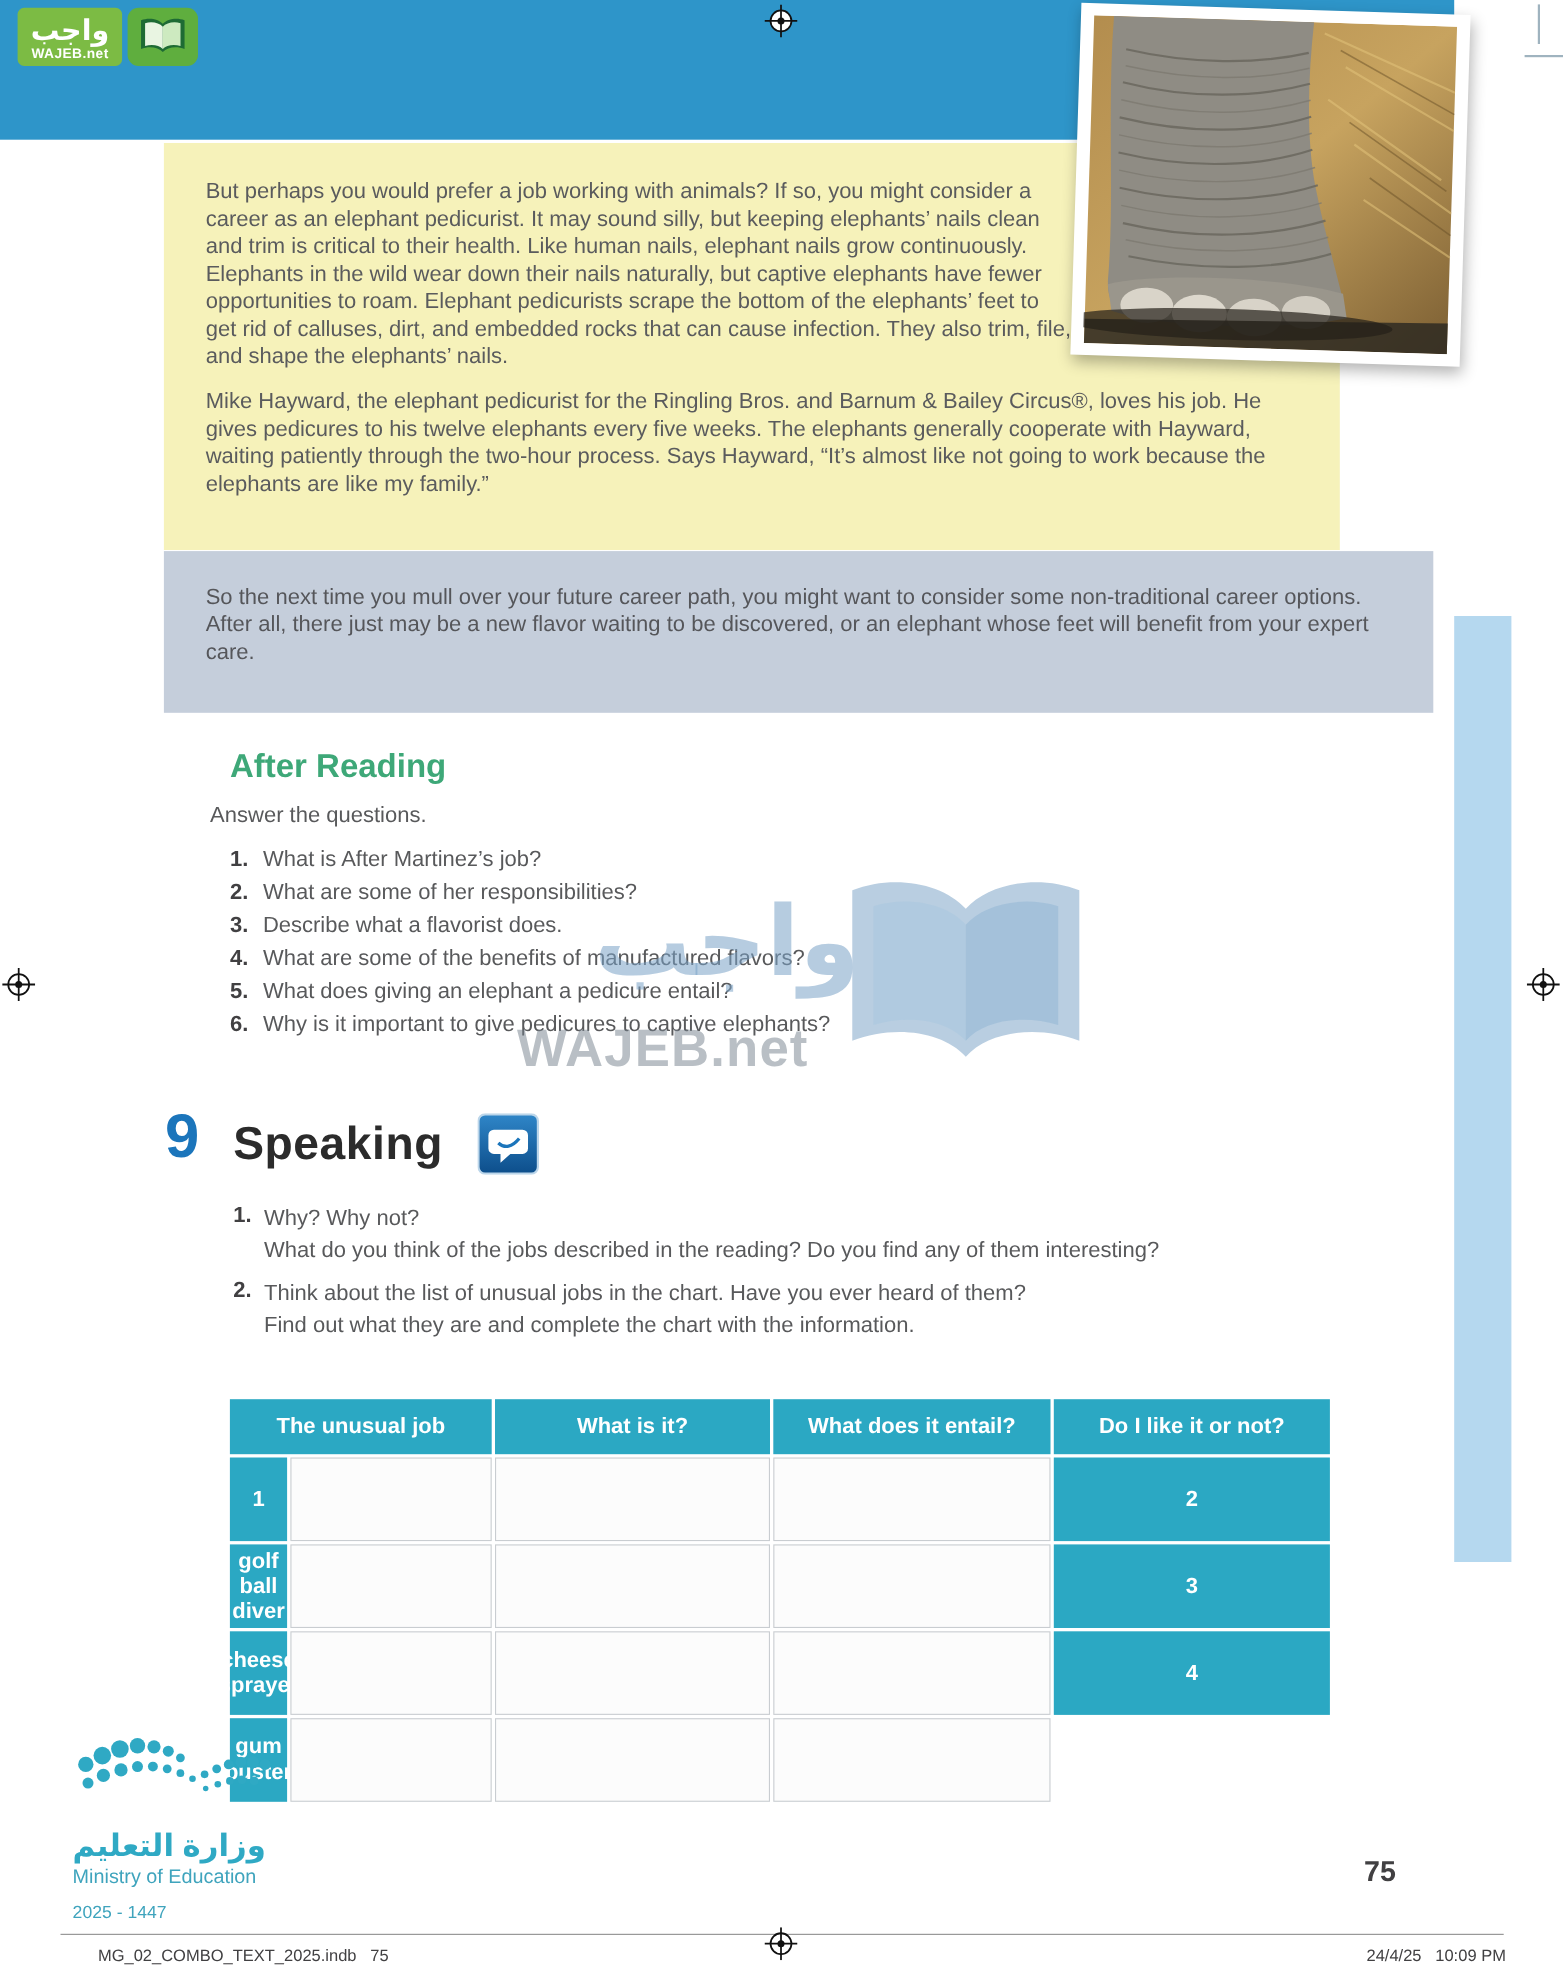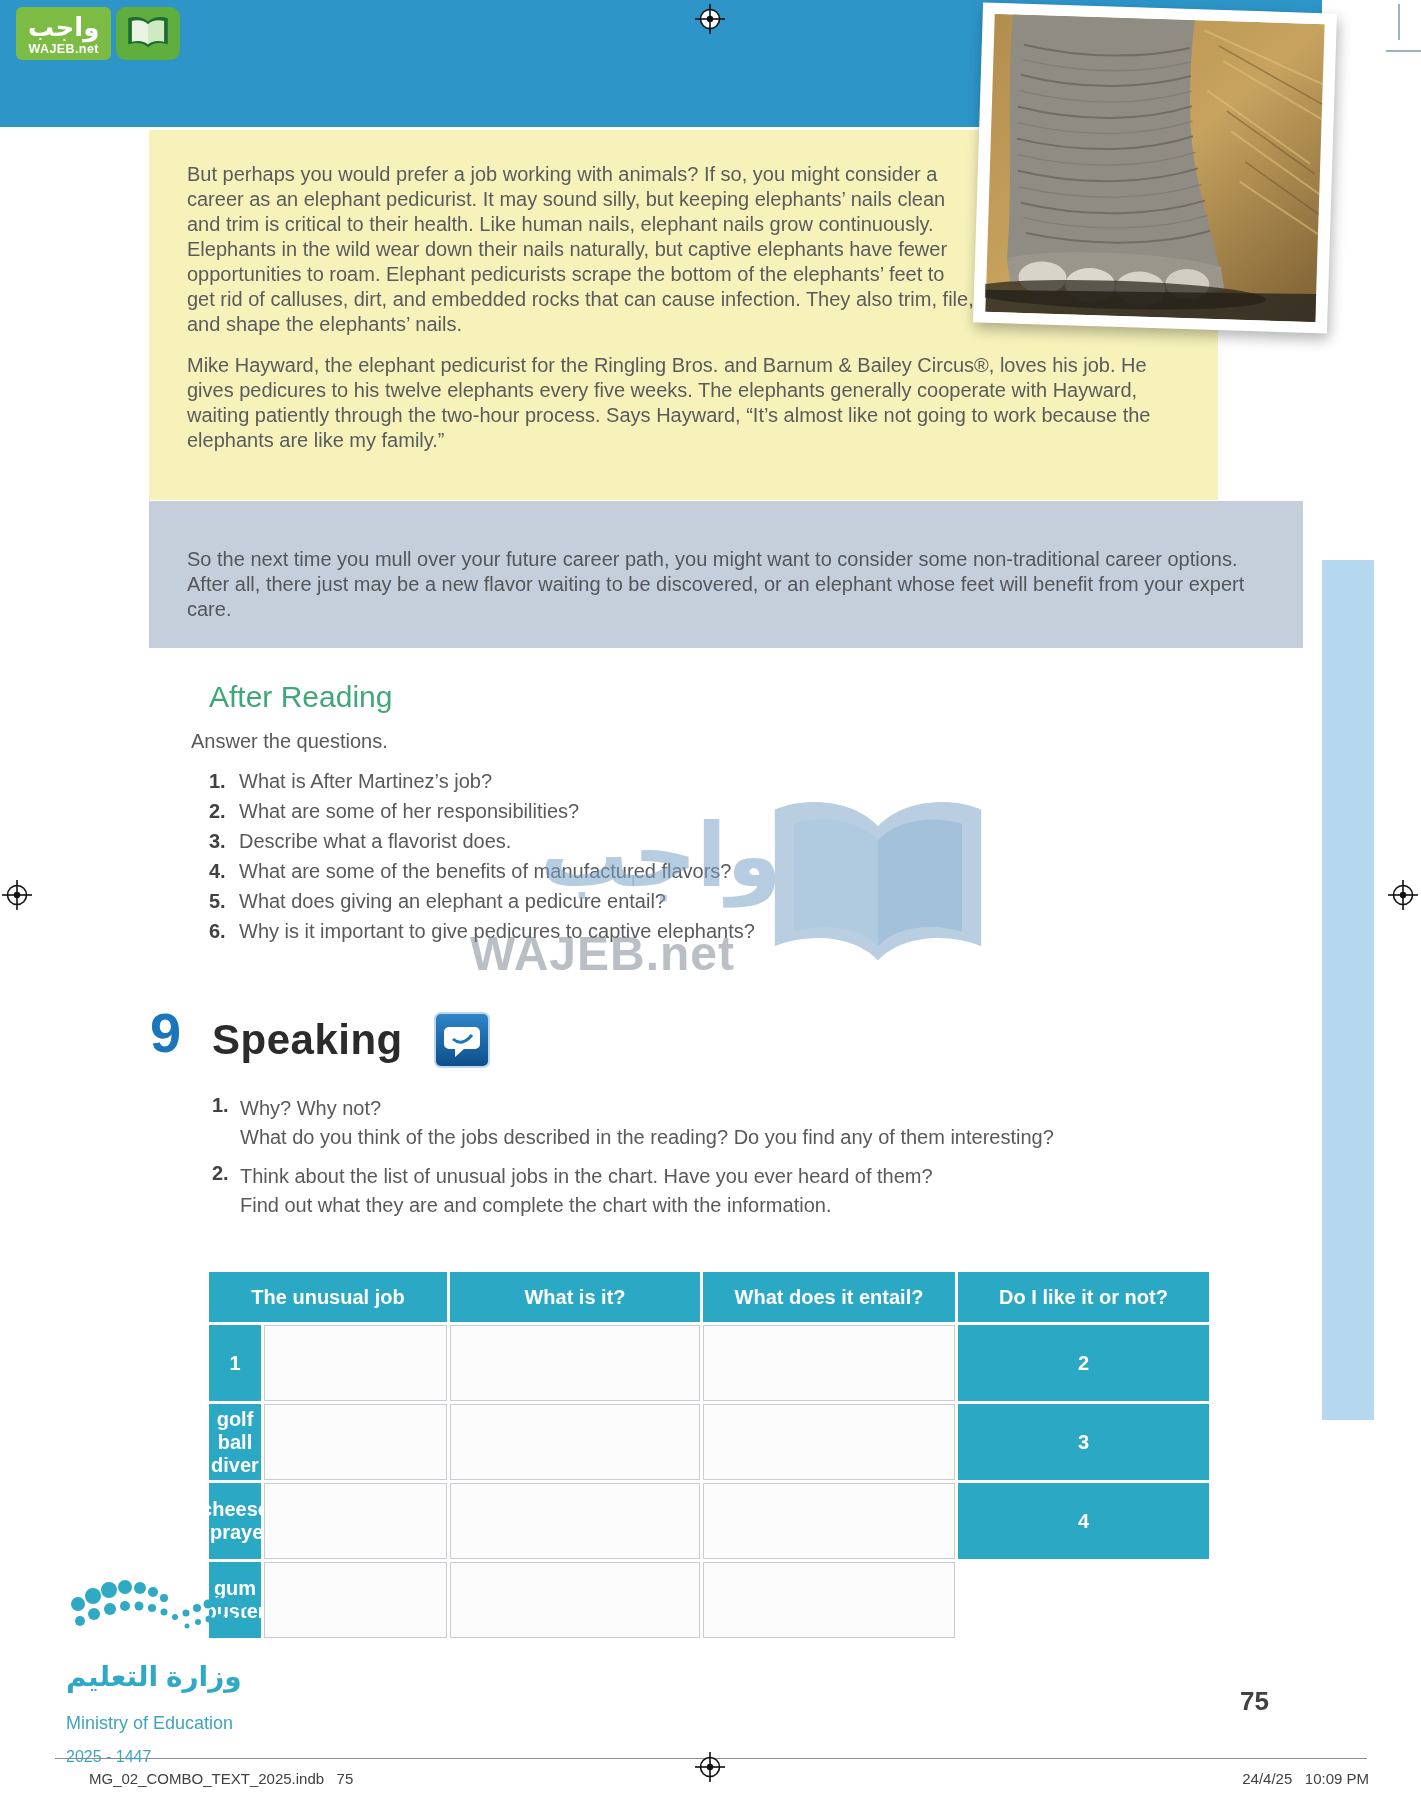--- a/index.html
+++ b/index.html
@@ -26,25 +26,25 @@
   .photo { position:absolute; left:978px; top:8px; width:354px; padding:11px; background:#fff;
            box-shadow:2px 6px 14px rgba(0,0,0,.3); transform:rotate(1.8deg); z-index:3; }
   .photo svg { display:block; }
   
   .yellow-box { position:absolute; left:149px; top:130px; width:1069px; height:370px; background:#F6F2BA;
                 padding:32px 38px; z-index:2; }
   .yellow-box p { font-size:20px; line-height:25px; color:#5A5B5D; }
   .yellow-box .p1 { max-width:790px; }
   .yellow-box .p2 { max-width:985px; margin-top:16px; }
   .gray-box { position:absolute; left:149px; top:501px; width:1154px; height:147px; background:#C5CEDB;
-              padding:46px 38px; z-index:2; }
+              padding:30px 38px; z-index:2; }
   .gray-box p { font-size:20px; line-height:25px; color:#55565A; }
   .sidebar-strip { position:absolute; left:1322px; top:560px; width:52px; height:860px; background:#B5D8EF; z-index:1; }
   
-  .after-title { position:absolute; left:209px; top:680px; font-size:30px; font-weight:normal; color:#3EA878; }
+  .after-title { position:absolute; left:209px; top:680px; font-size:30px; font-weight:bold; color:#3EA878; }
   .instruction { position:absolute; left:191px; top:730px; font-size:20px; color:#58595B; }
   .questions { position:absolute; left:209px; top:770px; width:820px; list-style:none; z-index:2; }
   .questions li { display:flex; margin-bottom:8px; font-size:20px; line-height:22px; }
   .qnum { font-weight:bold; color:#414042; width:30px; flex-shrink:0; }
   .qtext { color:#58595B; }
   
   .wm { position:absolute; z-index:5; pointer-events:none; }
   .wm-ar { left:540px; top:804px; font-size:88px; font-weight:bold; color:rgba(122,163,199,.55); direction:rtl; }
   .wm-site { left:470px; top:926px; font-size:48px; font-weight:bold; color:rgba(115,128,140,.5); letter-spacing:1px; }
   .wm-book { left:758px; top:792px; }
@@ -61,21 +61,21 @@
   .chart { position:absolute; left:209px; top:1232px; display:grid;
            grid-template-columns:52px 183px 250px 252px 251px;
            grid-template-rows:50px 76px 76px 76px 76px; gap:3px; z-index:2;margin-top:40px; }
   .th, .tn, .tj { background:#2BA8C3; color:#fff; font-weight:bold; font-size:20px;
                   display:flex; align-items:center; justify-content:center; text-align:center; }
   .th-job { grid-column:1 / 3; }
   .tc { background:#FCFCFC; border:1px solid #C9CDD1; }
   
   .ministry { position:absolute; left:66px; top:1572px; z-index:2; }
   .moe-ar { font-size:28px; font-weight:bold; color:#2FA9C4; margin-top:4px; direction:rtl; text-align:left; }
-  .moe-en { font-size:18px; color:#3FA4BD; margin-top:20px; }
+  .moe-en { font-size:18px; color:#3FA4BD; margin-top:2px; }
   .moe-years { font-size:16px; color:#3FA4BD; margin-top:14px; }
   .page-number { position:absolute; left:1240px; top:1686px; font-size:26px; font-weight:bold; color:#414042; }
   .footer-line { position:absolute; left:55px; top:1758px; width:1312px; border-top:1px solid #8E8E8E; }
   .footer-left { position:absolute; left:62px; top:1770px; font-size:15px; color:#414042; white-space:pre;margin-left:27px; }
   .footer-right { position:absolute; right:52px; top:1770px; font-size:15px; color:#414042; white-space:pre; }
 </style>
 </head>
 <body>
 
 <div class="page">

